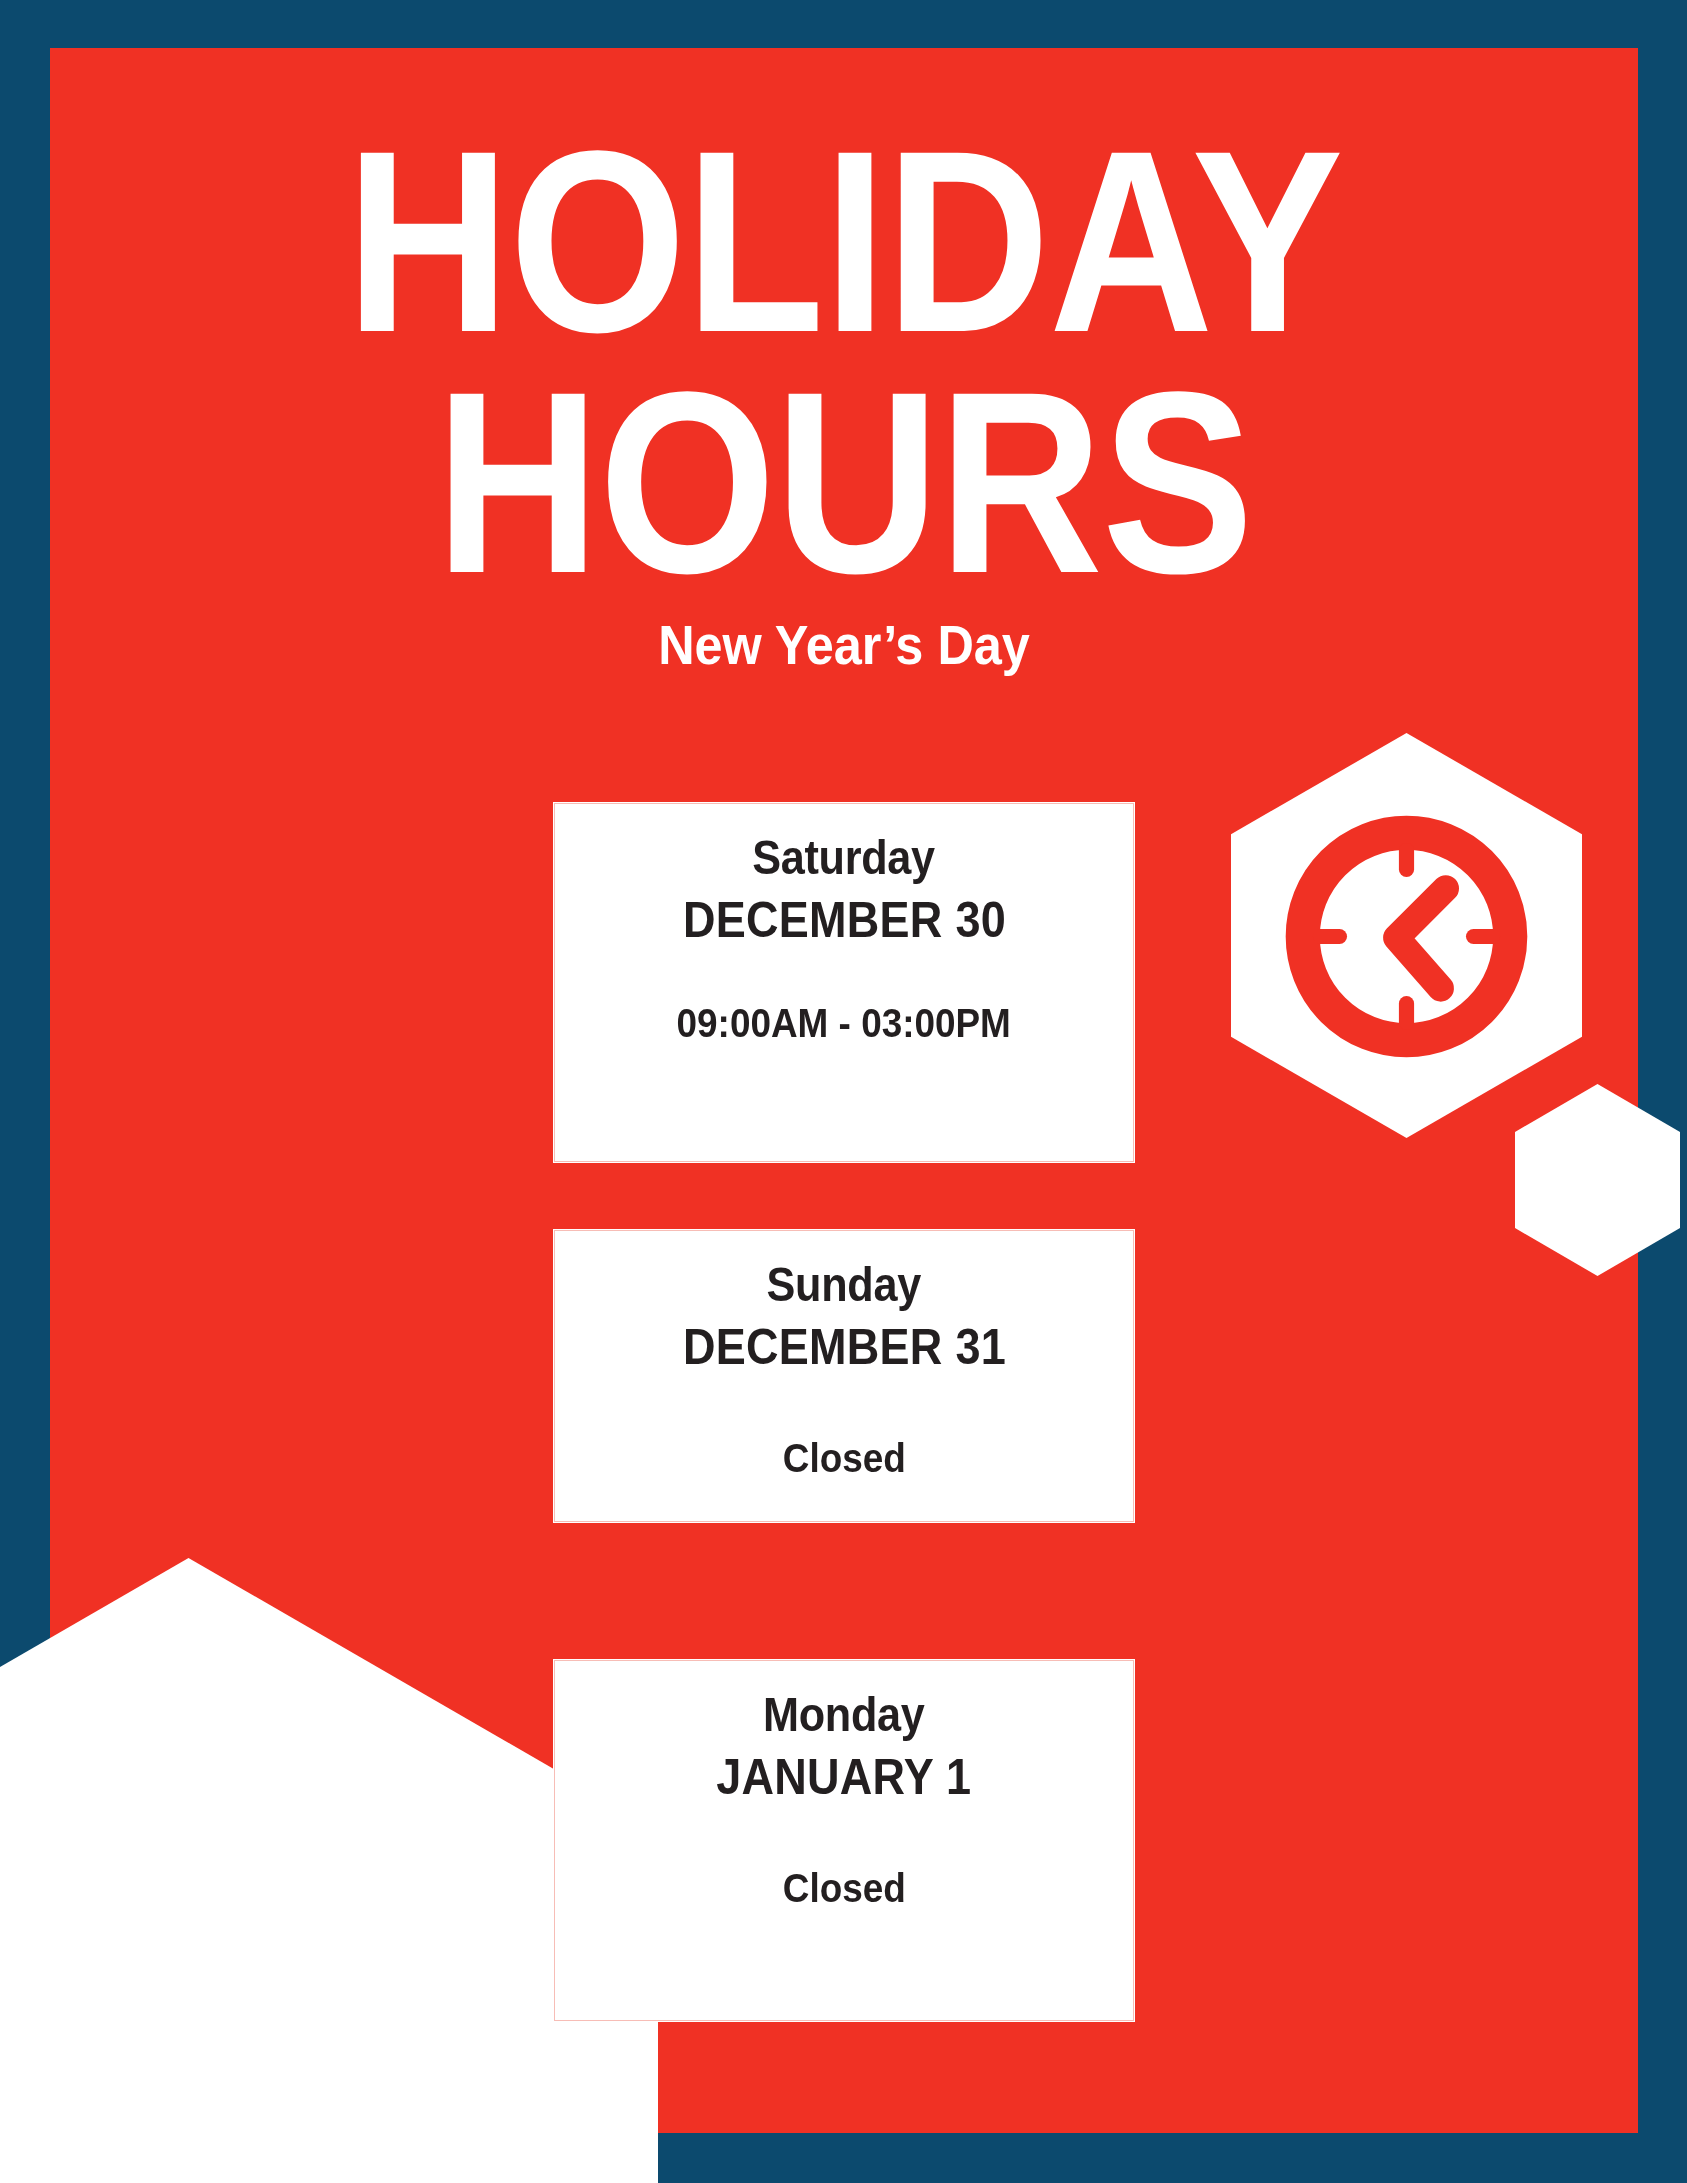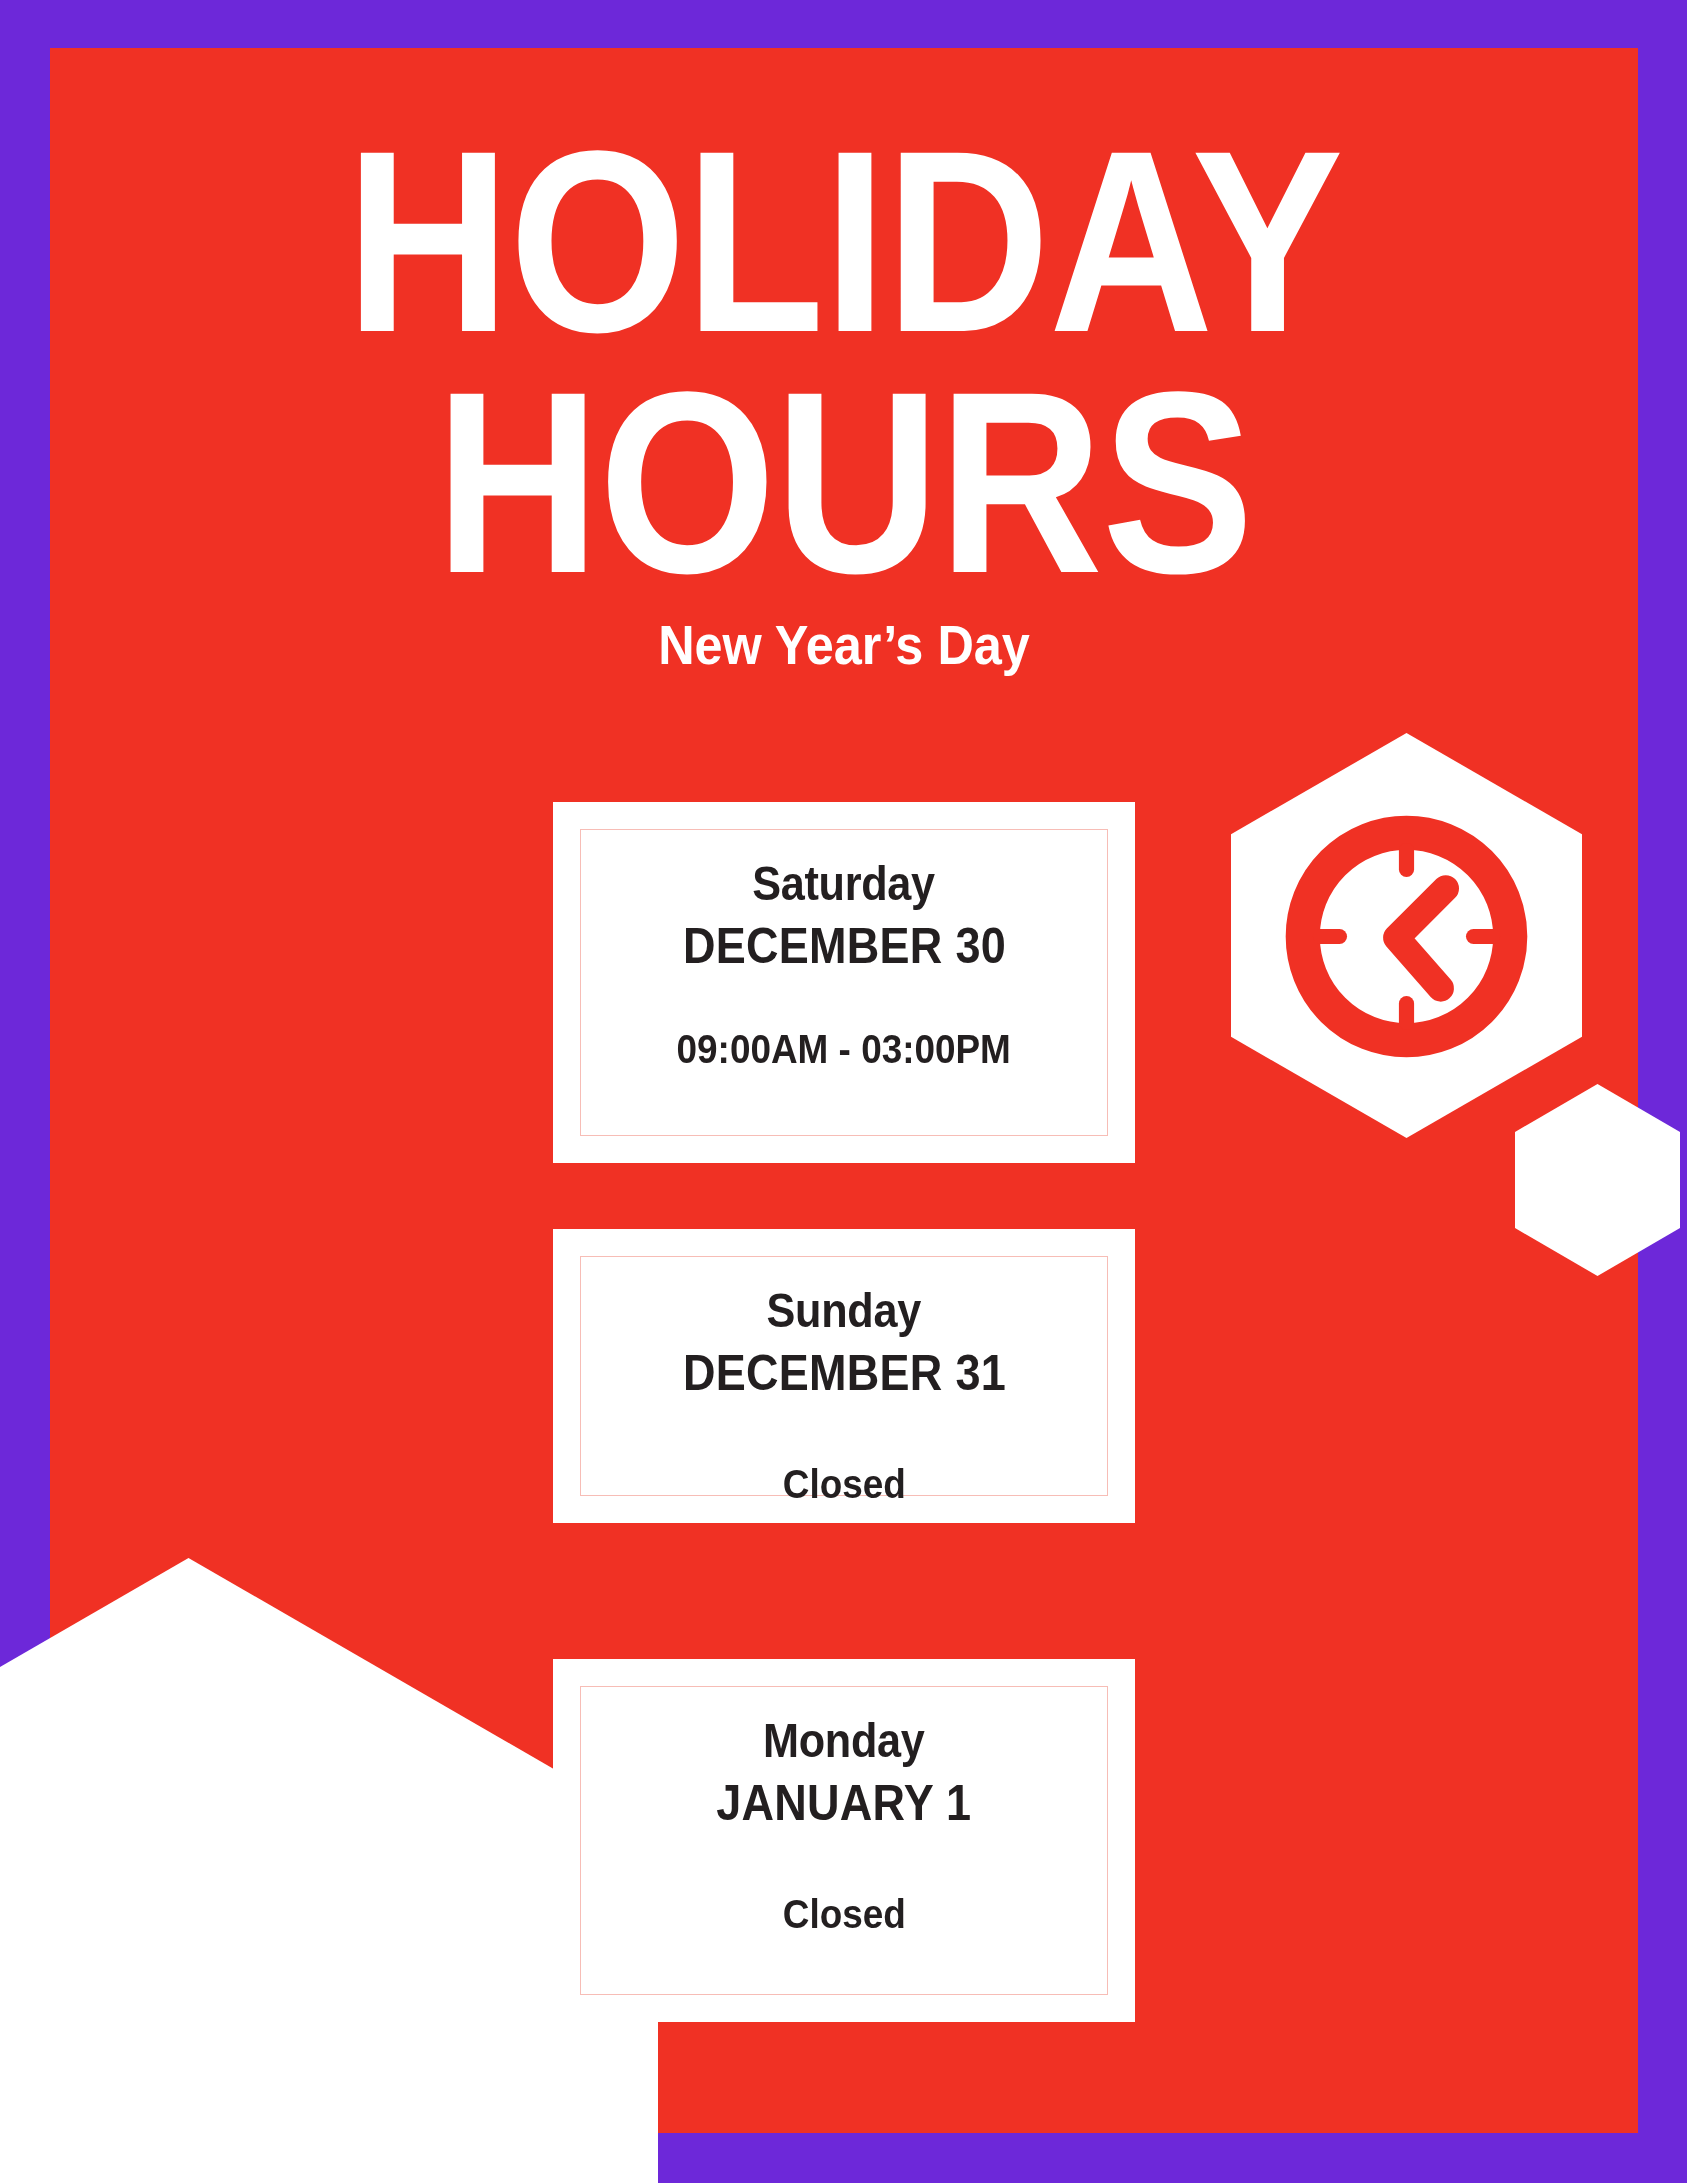--- a/index.html
+++ b/index.html
@@ -13,21 +13,21 @@
     overflow: hidden;
     font-family: "Liberation Sans", "DejaVu Sans", sans-serif;
     -webkit-font-smoothing: antialiased;
   }
 
   
   #poster {
     position: relative;
     width: 1687px;
     height: 2183px;
-    background: #6d28d9;
+    background: #0c4a6e;
     overflow: hidden;
   }
 
   
   .red-panel {
     position: absolute;
     left: 50px;
     top: 48px;
     width: 1588px;
     height: 2085px;
@@ -106,21 +106,21 @@
     transform-origin: 50% 0%;
   }
 
   
   .card {
     position: absolute;
     left: 553px;
     width: 582px;
     background: #ffffff;
     box-sizing: border-box;
-    padding: 27px;
+    padding: 1px;
   }
   .card-inner {
     border: 1.3px solid #F7BDB6;
     height: 100%;
     box-sizing: border-box;
     display: flex;
     flex-direction: column;
     align-items: center;
     justify-content: flex-start;
     padding-top: 29px;

